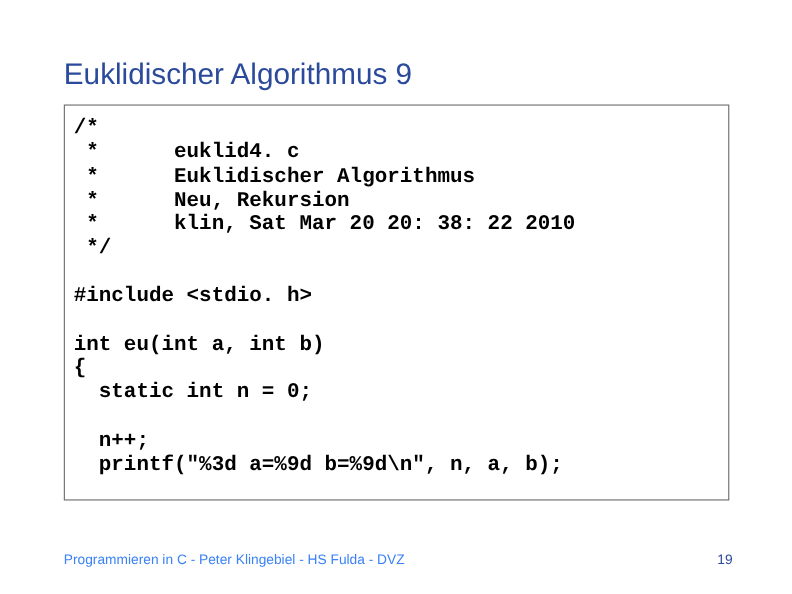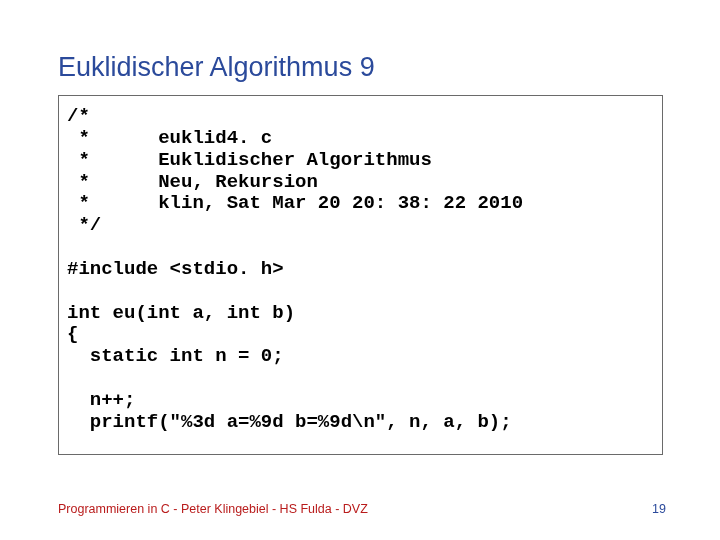--- a/index.html
+++ b/index.html
@@ -39,21 +39,21 @@
     font-weight: bold;
     line-height: 1.15;
     color: #000;
     white-space: pre;
   }
   .footer {
     position: absolute;
     left: 58px;
     bottom: 24px;
     font-size: 12.5px;
-    color: #b91c1c;
+    color: #3b82f6;
   }
   .pagenum {
     position: absolute;
     right: 46px;
     bottom: 24px;
     font-size: 12.5px;
     color: #2b4a9b;
     margin-left: 26px;
   }
 </style>

